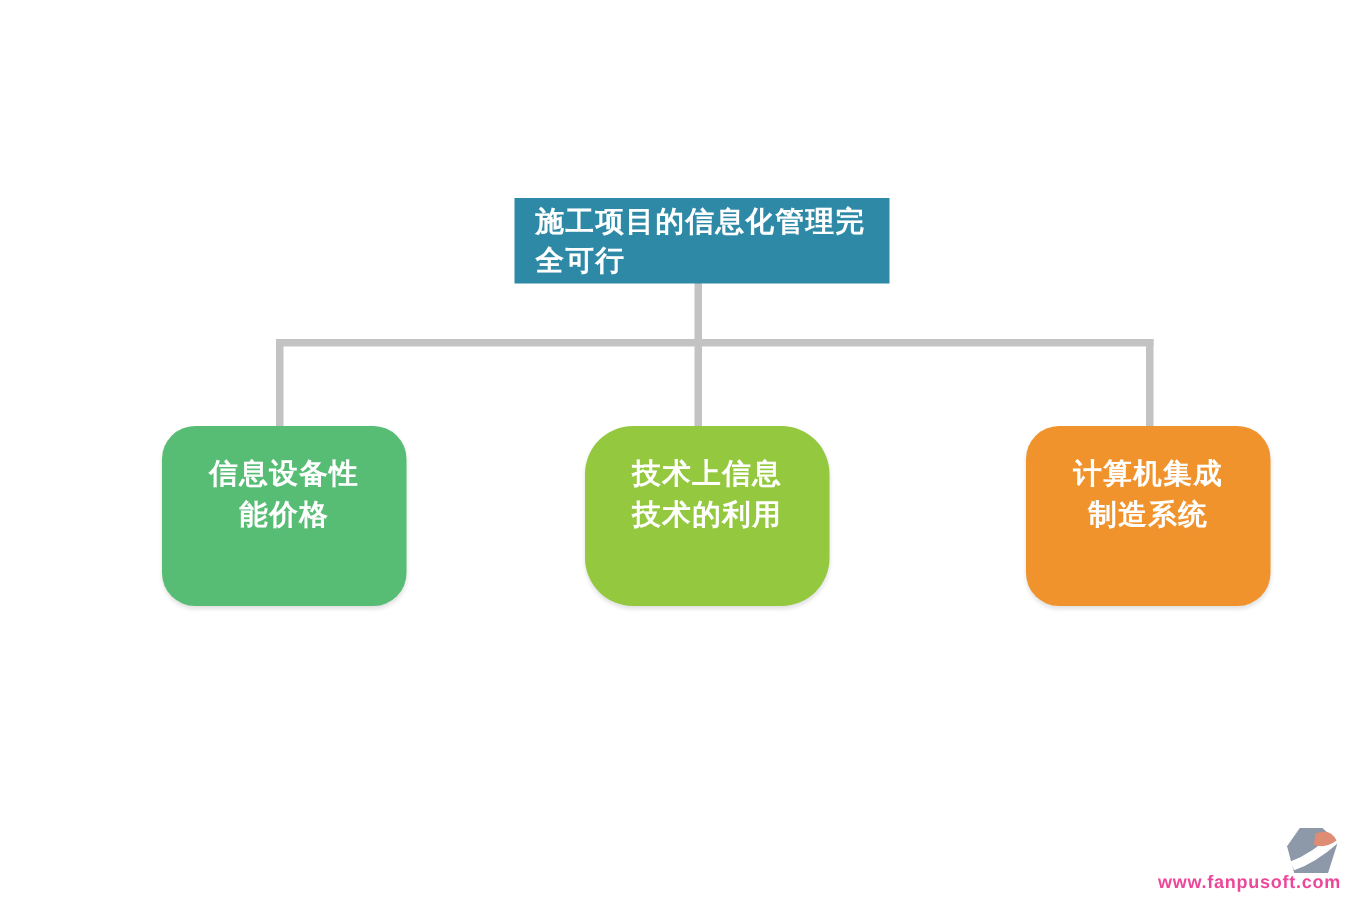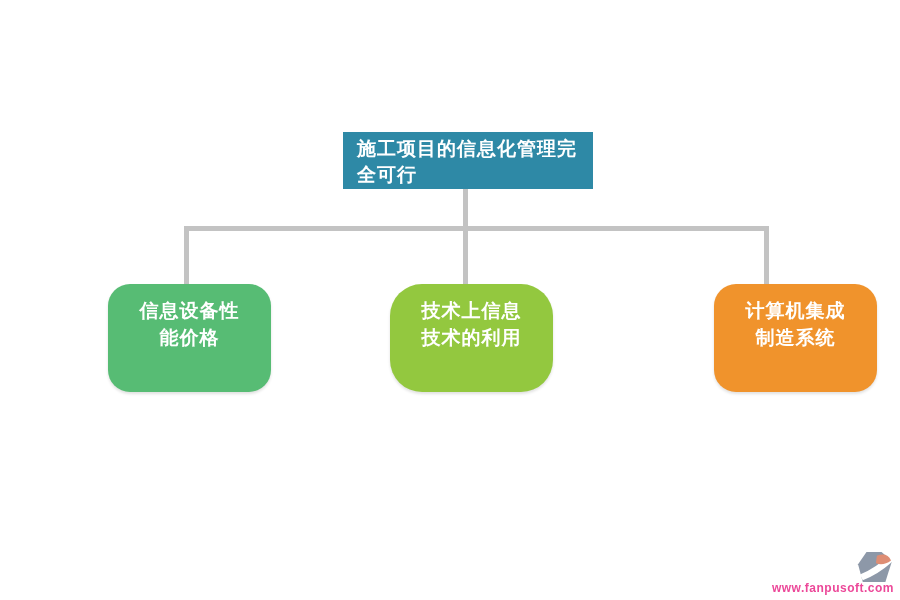--- a/index.html
+++ b/index.html
@@ -40,38 +40,38 @@
   }
   .conn-root-stem   { left: 463px; top: 188px; width: 5px;  height: 100px; }
   .conn-horizontal  { left: 184px; top: 226px; width: 585px; height: 5px; }
   .conn-drop-left   { left: 184px; top: 226px; width: 5px;  height: 62px; }
   .conn-drop-right  { left: 764px; top: 226px; width: 5px;  height: 62px; }
   
   .child-node {
     position: absolute;
     top: 284px;
     width: 163px;
-    height: 108px;
+    height: 120px;
     box-sizing: border-box;
     border-radius: 22px;
     padding: 0 26px 28px 26px;
     display: flex;
     align-items: center;
     justify-content: center;
     text-align: center;
     color: #ffffff;
     font-size: 19px;
     font-weight: bold;
     line-height: 27px;
     letter-spacing: 1px;
     box-shadow: 0 2px 3px rgba(0,0,0,0.12);
   }
   .child-1 { left: 108px; }
   .child-2 { left: 390px; border-radius: 32px; }
-  .child-3 { left: 714px; }
+  .child-3 { left: 684px; }
   
   .watermark {
     position: absolute;
     right: 6px;
     bottom: 5px;
     display: flex;
     flex-direction: column;
     align-items: flex-end;
   }
   .wm-top {

